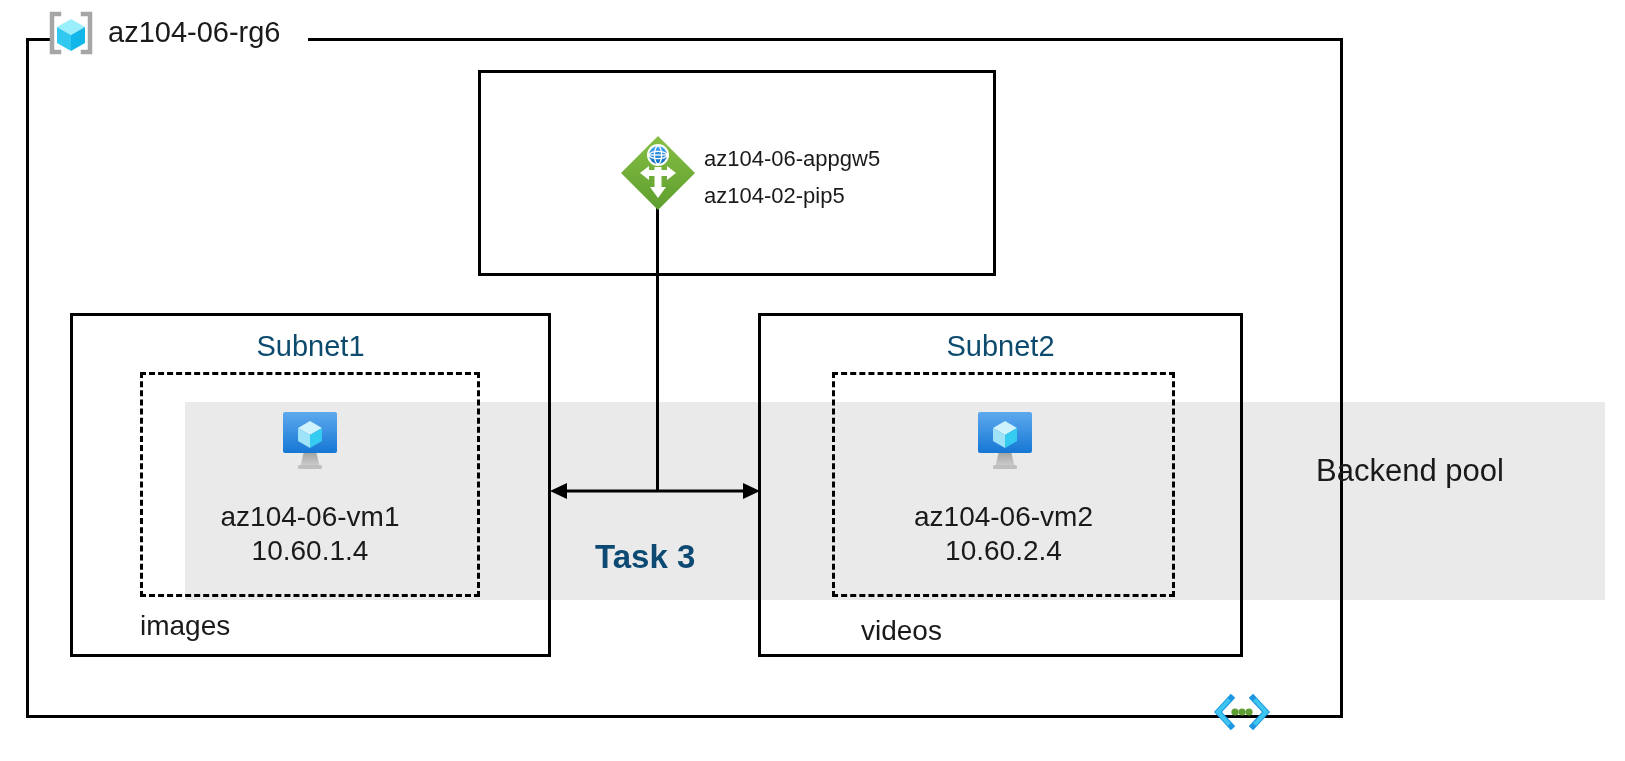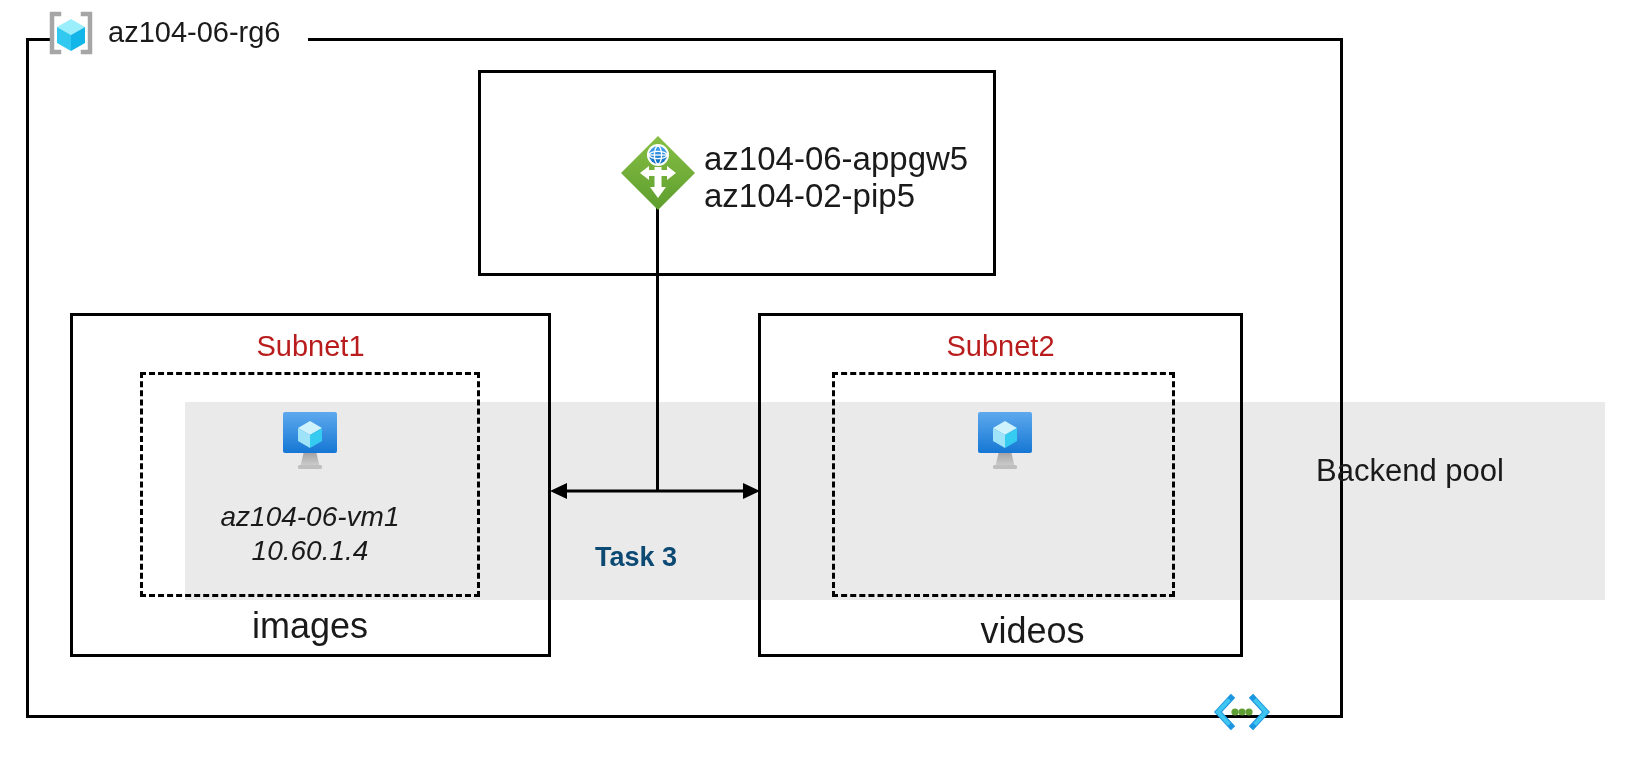--- a/index.html
+++ b/index.html
@@ -66,50 +66,50 @@
     z-index:4;
   }
   #subnet-appgw-title{
     left:472px; top:84px; font-size:29px; line-height:38px;
     color:#1A1A1A; white-space:nowrap; z-index:6;
   }
   #appgw-icon{
     left:598px; top:133px; width:80px; height:80px; z-index:7;
   }
   #appgw-names{
-    left:684px; top:140px; font-size:33px; line-height:37px;
+    left:684px; top:140px; font-size:22px; line-height:37px;
     color:#1A1A1A; white-space:nowrap; z-index:7;
   }
 
   
   #appgw-down-line{
     left:636px; top:205px; width:3px; height:285px;
     background:#000000; z-index:6;
   }
   
   #task3-arrow{
     left:530px; top:479px; width:210px; height:24px; z-index:7;
   }
   #task3-label{
-    left:575px; top:540px; font-size:27px; font-weight:bold;
+    left:575px; top:540px; font-size:33px; font-weight:bold;
     line-height:34px; color:#0C4A74; white-space:nowrap; z-index:8;
   }
 
   
   .subnet-box{
     border:3px solid #000000;
     box-sizing:border-box;
     background:transparent;
     z-index:4;
   }
   #subnet1-box{ left:50px; top:313px; width:481px; height:344px; }
   #subnet2-box{ left:738px; top:313px; width:485px; height:344px; }
 
   .subnet-title{
-    font-size:29px; line-height:38px; color:#b91c1c;
+    font-size:29px; line-height:38px; color:#0c4a6e;
     text-align:center; white-space:nowrap; z-index:6;
   }
   #subnet1-title{ left:50px; top:327px; width:481px; }
   #subnet2-title{ left:738px; top:327px; width:485px; }
 
   .dashed-box{
     border:3px dashed #000000;
     box-sizing:border-box;
     background:transparent;
     z-index:5;
@@ -118,26 +118,26 @@
   #subnet2-dashed{ left:812px; top:372px; width:343px; height:225px; }
 
   .vm-icon{ width:72px; height:68px; z-index:7; }
   #vm1-icon{ left:254px; top:406px; }
   #vm2-icon{ left:949px; top:406px; }
 
   .vm-text{
     font-size:28px; line-height:34px; color:#1A1A1A;
     text-align:center; white-space:nowrap; z-index:7;
   }
-  #vm1-text{ left:120px; top:500px; width:340px;font-style:italic; }
+  #vm1-text{ left:120px; top:500px; width:340px; }
   #vm2-text{ left:812px; top:500px; width:343px; }
 
   .storage-label{
-    font-size:36px; line-height:36px; color:#1A1A1A;
-    text-align:center; white-space:nowrap; z-index:7;
+    font-size:28px; line-height:36px; color:#1A1A1A;
+    white-space:nowrap; z-index:7;
   }
   #subnet1-storage{ left:120px; top:608px; width:340px; }
   #subnet2-storage{ left:841px; top:613px; width:343px; }
 
   
   #code-icon{ left:1194px; top:692px; width:56px; height:40px; z-index:8; }
 </style>
 </head>
 <body>
 
@@ -257,20 +257,24 @@
       </defs>
       <path d="M30 45 L42 45 L46 62 L26 62 Z" fill="url(#stand2)"></path>
       <rect x="24" y="59" width="24" height="4" rx="1.5" fill="#BFBFBF"></rect>
       <rect x="9" y="6" width="54" height="41" rx="2" fill="url(#mon2)"></rect>
       <polygon points="36,15 48,22 36,29 24,22" fill="#CFF3FD"></polygon>
       <polygon points="24,22 36,29 36,42 24,35" fill="#9FE3F8"></polygon>
       <polygon points="48,22 36,29 36,42 48,35" fill="#36CBF0"></polygon>
     </svg>
   </div>
 
+  <div class="abs vm-text" id="vm2-text">
+    <div>az104-06-vm2</div>
+    <div>10.60.2.4</div>
+  </div>
   <div class="abs storage-label" id="subnet2-storage">videos</div>
 
   <div class="abs" id="backend-pool-label">Backend pool</div>
 
   <div class="abs" id="code-icon">
     <svg width="56" height="40" viewBox="0 0 56 40">
       <path d="M17 6 L4 20 L17 34" fill="none" stroke="#1C96E0" stroke-width="6" stroke-linecap="square"></path>
       <path d="M14 9 L4 20 L14 31" fill="none" stroke="#3FC6F0" stroke-width="4" stroke-linecap="square"></path>
       <path d="M39 6 L52 20 L39 34" fill="none" stroke="#1C96E0" stroke-width="6" stroke-linecap="square"></path>
       <path d="M42 9 L52 20 L42 31" fill="none" stroke="#3FC6F0" stroke-width="4" stroke-linecap="square"></path>

